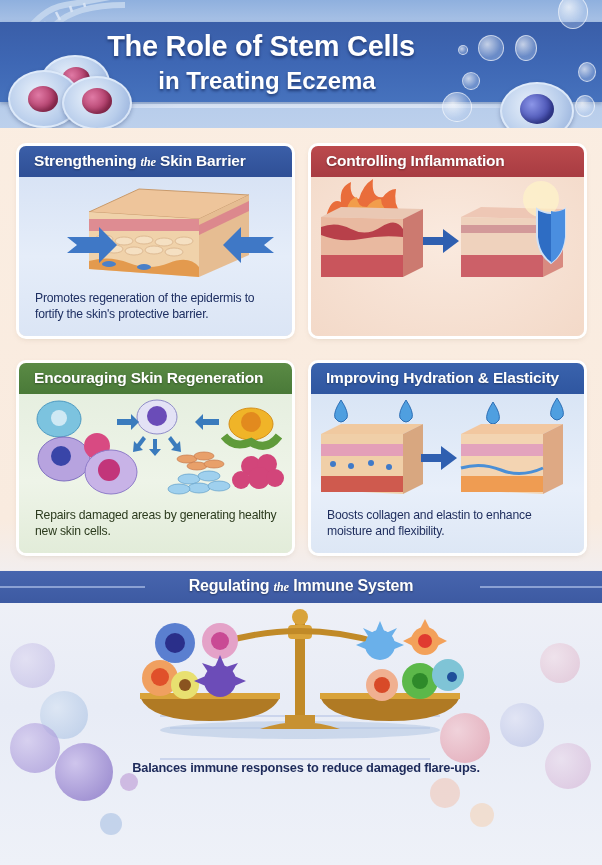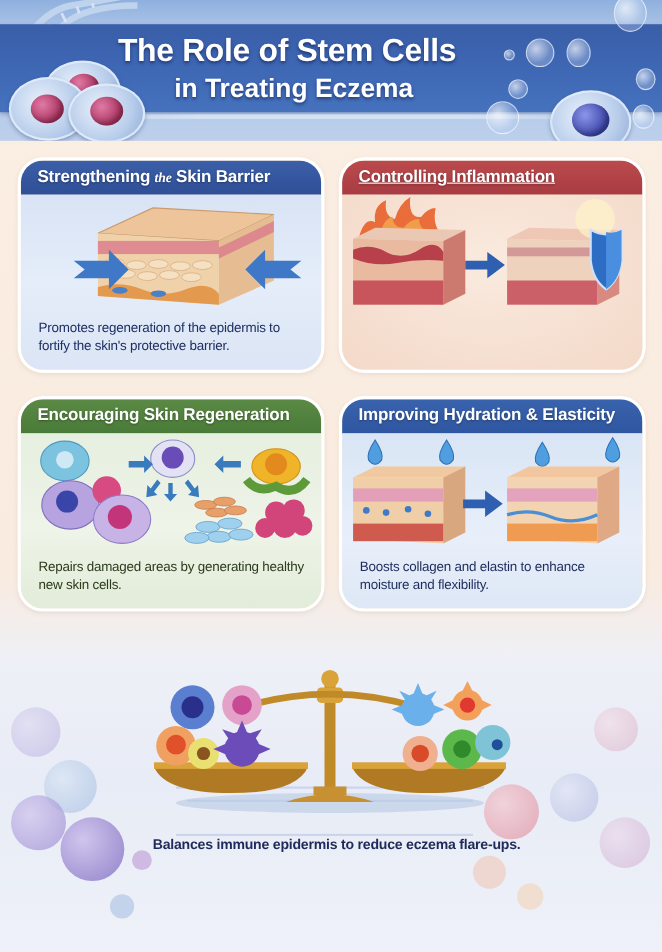--- a/index.html
+++ b/index.html
@@ -46,21 +46,21 @@
   .nucleus.blue { background: radial-gradient(circle at 35% 35%, #8c96e8, #3b44a8 70%); }
   .bubble {
     position: absolute; border-radius: 50%;
     background: radial-gradient(circle at 35% 35%, rgba(255,255,255,0.7), rgba(190,210,240,0.35) 60%, rgba(160,185,225,0.5));
     border: 1px solid rgba(255,255,255,0.6);
   }
   .dna { position: absolute; left: 0; top: 0; width: 140px; height: 70px; }
 
   
   .card {
-    position: absolute; width: 273px; height: 190px; border-radius: 20px; overflow: hidden;
+    position: absolute; width: 273px; height: 190px; border-radius: 7px; overflow: hidden;
     box-shadow: 0 0 0 3px #fff, 0 2px 6px rgba(120,90,60,0.25);
   }
   .card-head {
     height: 31px; color: #fff; font-weight: bold; font-size: 15.5px;
     padding: 6px 0 0 15px; white-space: nowrap; letter-spacing: -0.2px;
     text-shadow: 0 1px 2px rgba(0,0,0,0.35);
   }
   .card-head .small { font-size: 12.5px; font-style: italic; font-family: "Liberation Serif", serif; }
   .card-body { position: relative; height: 159px; }
   .card-desc {
@@ -68,21 +68,21 @@
     font-size: 12.2px; line-height: 16px; letter-spacing: -0.2px;
   }
   .card-illus { position: absolute; left: 0; top: 0; width: 100%; height: 110px; }
 
   .c1 { left: 19px; top: 146px; }
   .c1 .card-head { background: linear-gradient(180deg,#3b5fa8,#2f4f96); }
   .c1 .card-body { background: linear-gradient(180deg,#d8e3f5 0%, #e5edf9 50%, #dbe5f5 100%); }
   .c1 .card-desc { color: #1e2f62; }
 
   .c2 { left: 311px; top: 146px; }
-  .c2 .card-head { background: linear-gradient(180deg,#bb4a4d,#a83c42); text-decoration: underline; }
+  .c2 .card-head { background: linear-gradient(180deg,#bb4a4d,#a83c42); }
   .c2 .card-body { background: radial-gradient(ellipse at 50% 40%, #faeadf 0%, #f3d9c8 100%); }
   .c2 .card-desc { color: #7a1f26; }
 
   .c3 { left: 19px; top: 363px; }
   .c3 .card-head { background: linear-gradient(180deg,#5a8a45,#4a7a38); }
   .c3 .card-body { background: linear-gradient(180deg,#e6efe0 0%, #eef4e8 55%, #e2ecd9 100%); }
   .c3 .card-desc { color: #2c3b1e; }
 
   .c4 { left: 311px; top: 363px; }
   .c4 .card-head { background: linear-gradient(180deg,#3a63ad,#2f56a0); }
@@ -306,20 +306,25 @@
         <polygon points="150,40 232,40 232,100 150,96" fill="#f3d4b2"></polygon>
         <polygon points="232,40 252,30 252,90 232,100" fill="#dea984"></polygon>
         <rect x="150" y="50" width="82" height="12" fill="#e3a3bd"></rect>
         <path d="M150,74 Q170,68 190,76 T232,74" stroke="#4a8fd6" stroke-width="3" fill="none"></path>
         <rect x="150" y="82" width="82" height="16" fill="#ef9c52"></rect>
       </svg>
       <div class="card-desc">Boosts collagen and elastin to enhance moisture and flexibility.</div>
     </div>
   </div>
 
+  <div class="immune-banner">
+    <div class="line" style="left:0;width:145px;"></div>
+    <div class="line" style="left:480px;width:122px;"></div>
+    <div class="immune-title"><span>Regulating </span><span class="small">the</span><span> Immune System</span></div>
+  </div>
 
   <div class="immune-area">
 
     <div>
       <div class="orb" style="left:10px;top:40px;width:45px;height:45px;background:radial-gradient(circle at 35% 35%,#dcd7f0,#b7afe0);opacity:.6"></div>
       <div class="orb" style="left:40px;top:88px;width:48px;height:48px;background:radial-gradient(circle at 35% 35%,#d8e4f3,#a9c0e2);opacity:.7"></div>
       <div class="orb" style="left:10px;top:120px;width:50px;height:50px;background:radial-gradient(circle at 35% 35%,#cfc4ec,#9a88d2);opacity:.7"></div>
       <div class="orb" style="left:55px;top:140px;width:58px;height:58px;background:radial-gradient(circle at 35% 35%,#c8bbea,#7d68c0);opacity:.8"></div>
       <div class="orb" style="left:120px;top:170px;width:18px;height:18px;background:#c2a4d8;opacity:.7"></div>
       <div class="orb" style="left:100px;top:210px;width:22px;height:22px;background:#a9bfe3;opacity:.6"></div>
@@ -385,14 +390,14 @@
       <circle cx="305" cy="38" r="7" fill="#e03a30"></circle>
       <circle cx="262" cy="82" r="16" fill="#f0b090"></circle>
         <circle cx="262" cy="82" r="8" fill="#d84a28"></circle>
       <circle cx="300" cy="78" r="18" fill="#5cb84a"></circle>
         <circle cx="300" cy="78" r="8" fill="#2e8a2a"></circle>
       <circle cx="328" cy="72" r="16" fill="#7fc4d6"></circle>
         <circle cx="332" cy="74" r="5" fill="#1f4f9a"></circle>
     </svg>
   </div>
 
-  <div class="immune-desc">Balances immune epidermis to reduce eczema flare-ups.</div>
+  <div class="immune-desc">Balances immune responses to reduce damaged flare-ups.</div>
 </div>
 
 </body></html>

